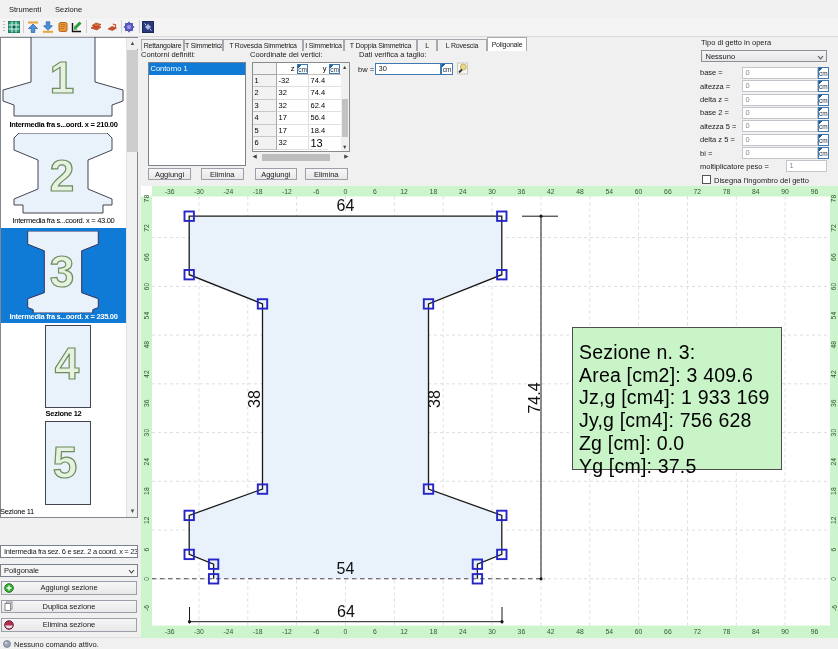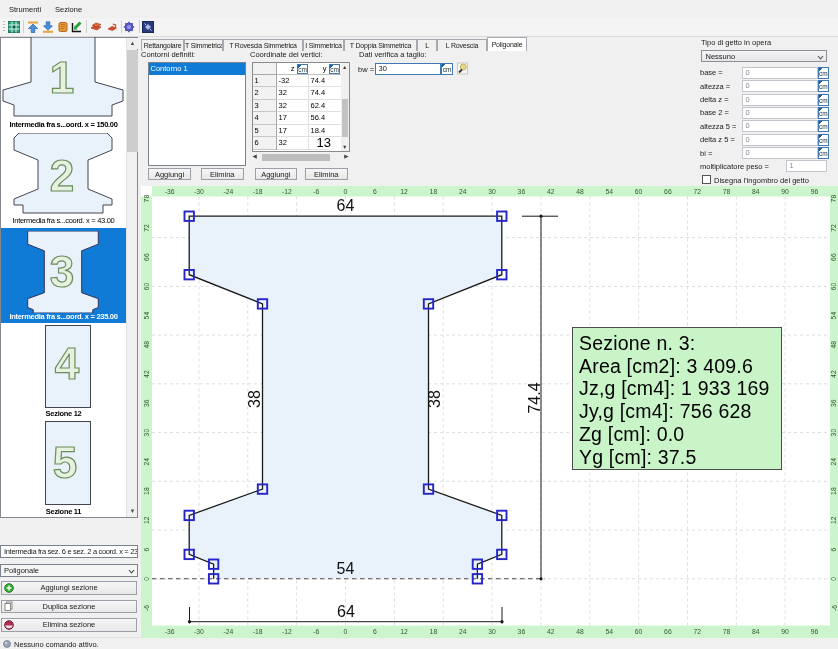--- a/index.html
+++ b/index.html
@@ -48,42 +48,42 @@
 <svg style="position:absolute;left:142px;top:21px" width="12" height="12">
     <rect x="0.5" y="0.5" width="11" height="11" fill="#2a3a7c" stroke="#1a2a5c"></rect>
     <path d="M3,6 L6,3 L9,6 L6,9 Z" fill="#aeb8e8"></path>
     <path d="M2.5,2.5L4,4M9.5,9.5L8,8" stroke="#cdd4f0" stroke-width="1"></path>
   </svg>
 <div style="position:absolute;left:0;top:37px;width:138px;height:481px;background:#fff;border:1px solid #828790"></div>
 <svg style="position:absolute;left:0;top:37px" width="126" height="82">
     <path d="M31,0 L95,0 L95,45 L123,53 L123,64 L112,68 L112,79 L14,79 L14,68 L3,64 L3,53 L31,45 Z" fill="#e9f1fa" stroke="#44444f" stroke-width="1"></path>
   </svg>
 <div style="position:absolute;left:62px;top:78px;transform:translate(-50%,-50%);font-size:44px;font-weight:bold;color:#e7f1df;-webkit-text-stroke:1.2px #6b8f5e;line-height:1">1</div>
-<div style="position:absolute;left:0;top:120px;width:127px;text-align:center;font-weight:bold;font-size:7.5px;letter-spacing:-0.3px;white-space:nowrap;overflow:hidden;color:#000">Intermedia fra s...oord. x = 150.00</div>
+<div style="position:absolute;left:0;top:120px;width:127px;text-align:center;font-weight:bold;font-size:7.5px;letter-spacing:-0.3px;white-space:nowrap;overflow:hidden;color:#000">Intermedia fra s...oord. x = 210.00</div>
 <svg style="position:absolute;left:0;top:133px" width="126" height="82">
     <path d="M19,0 L107,0 L112,5 L112,17 L88,27 L88,56 L112,66 L112,72 L103,72 L103,80 L23,80 L23,72 L14,72 L14,66 L38,56 L38,27 L14,17 L14,5 Z" fill="#e9f1fa" stroke="#44444f" stroke-width="1"></path>
   </svg>
 <div style="position:absolute;left:62px;top:176px;transform:translate(-50%,-50%);font-size:44px;font-weight:bold;color:#e7f1df;-webkit-text-stroke:1.2px #6b8f5e;line-height:1">2</div>
 <div style="position:absolute;left:0;top:216px;width:127px;text-align:center;font-weight:normal;font-size:7.5px;letter-spacing:-0.3px;white-space:nowrap;overflow:hidden;color:#000">Intermedia fra s...coord. x = 43.00</div>
 <div style="position:absolute;left:1px;top:228px;width:125px;height:95px;background:#0f7bd7"></div>
 <svg style="position:absolute;left:0;top:231px" width="126" height="82">
     <path d="M27.7,0.0 L98.3,0.0 L98.3,13.2 L81.7,19.8 L81.7,61.7 L98.3,67.7 L98.3,76.5 L92.8,78.7 L92.8,82.0 L33.2,82.0 L33.2,78.7 L27.7,76.5 L27.7,67.7 L44.3,61.7 L44.3,19.8 L27.7,13.2 Z" fill="#e9f1fa" stroke="#32325a" stroke-width="1"></path>
   </svg>
 <div style="position:absolute;left:62px;top:272px;transform:translate(-50%,-50%);font-size:44px;font-weight:bold;color:#e7f1df;-webkit-text-stroke:1.2px #6b8f5e;line-height:1">3</div>
 <div style="position:absolute;left:0;top:312px;width:127px;text-align:center;font-weight:bold;font-size:7.5px;letter-spacing:-0.3px;white-space:nowrap;overflow:hidden;color:#fff">Intermedia fra s...oord. x = 235.00</div>
 <svg style="position:absolute;left:0;top:325px" width="126" height="84">
     <rect x="45.5" y="0.5" width="45" height="82" fill="#e9f1fa" stroke="#44444f"></rect>
   </svg>
 <div style="position:absolute;left:67px;top:364px;transform:translate(-50%,-50%);font-size:44px;font-weight:bold;color:#e7f1df;-webkit-text-stroke:1.2px #6b8f5e;line-height:1">4</div>
 <div style="position:absolute;left:0;top:409px;width:127px;text-align:center;font-weight:bold;font-size:7.5px;letter-spacing:-0.3px;white-space:nowrap;overflow:hidden;color:#000">Sezione 12</div>
 <svg style="position:absolute;left:0;top:420px" width="126" height="86">
     <rect x="45.5" y="1.5" width="45" height="83" fill="#e9f1fa" stroke="#44444f"></rect>
   </svg>
 <div style="position:absolute;left:65px;top:463px;transform:translate(-50%,-50%);font-size:44px;font-weight:bold;color:#e7f1df;-webkit-text-stroke:1.2px #6b8f5e;line-height:1">5</div>
-<div style="position:absolute;left:0;top:506.5px;width:127px;text-align:center;font-weight:bold;font-size:7.5px;letter-spacing:-0.3px;white-space:nowrap;overflow:hidden;color:#000">Sezione 11</div>
+<div style="position:absolute;left:0;top:506.5px;width:127px;text-align:left;font-weight:normal;font-size:7.5px;letter-spacing:-0.3px;white-space:nowrap;overflow:hidden;color:#000">Sezione 11</div>
 <div style="position:absolute;left:126px;top:38px;width:11px;height:479px;background:#f0f0f0;border-left:1px solid #e2e2e2">
     <div style="position:absolute;left:0;top:0;width:11px;height:11px;background:#f0f0f0;color:#505050;font-size:6px;text-align:center;line-height:11px">▲</div>
     <div style="position:absolute;left:0;top:12px;width:11px;height:102px;background:#cdcdcd"></div>
     <div style="position:absolute;left:0;bottom:0;width:11px;height:11px;color:#505050;font-size:6px;text-align:center;line-height:11px">▼</div>
   </div>
 <div class="tb" style="left:0px;top:545px;width:138px;height:13px;color:#1a1a1a;border-color:#7a828c;line-height:11px;font-size:7.5px;letter-spacing:-0.32px">Intermedia fra sez. 6 e sez. 2 a coord. x = 235</div>
 <div style="position:absolute;left:0px;top:564px;width:138px;height:13px;background:#f5f5f5;border:1px solid #7a828c;font-size:7.5px;color:#1a1a1a;line-height:11px;padding-left:3px">Poligonale<svg style="position:absolute;right:2px;top:3.5px" width="7" height="5">
       <path d="M1,1 L3.5,3.8 L6,1" stroke="#444" stroke-width="1.1" fill="none"></path>
     </svg></div>
 <div class="btn" style="left:1px;top:581px;width:136px;height:13.5px;line-height:12px">Aggiungi sezione</div>
@@ -136,21 +136,21 @@
     <div style="position:absolute;left:24px;top:36.5px;width:32px;height:12.5px;border-right:1px solid #e0e0e0;border-bottom:1px solid #e0e0e0;font-size:7.5px;padding-left:2px;line-height:12px">32</div>
     <div style="position:absolute;left:56px;top:36.5px;width:32px;height:12.5px;border-bottom:1px solid #e0e0e0;font-size:7.5px;padding-left:2px;line-height:12px">62.4</div>
     <div style="position:absolute;left:0;top:49.0px;width:24px;height:12.5px;background:#f2f2f2;border-right:1px solid #a8a8a8;border-bottom:1px solid #c8c8c8;font-size:7.5px;padding-left:2px;line-height:12px">4</div>
     <div style="position:absolute;left:24px;top:49.0px;width:32px;height:12.5px;border-right:1px solid #e0e0e0;border-bottom:1px solid #e0e0e0;font-size:7.5px;padding-left:2px;line-height:12px">17</div>
     <div style="position:absolute;left:56px;top:49.0px;width:32px;height:12.5px;border-bottom:1px solid #e0e0e0;font-size:7.5px;padding-left:2px;line-height:12px">56.4</div>
     <div style="position:absolute;left:0;top:61.5px;width:24px;height:12.5px;background:#f2f2f2;border-right:1px solid #a8a8a8;border-bottom:1px solid #c8c8c8;font-size:7.5px;padding-left:2px;line-height:12px">5</div>
     <div style="position:absolute;left:24px;top:61.5px;width:32px;height:12.5px;border-right:1px solid #e0e0e0;border-bottom:1px solid #e0e0e0;font-size:7.5px;padding-left:2px;line-height:12px">17</div>
     <div style="position:absolute;left:56px;top:61.5px;width:32px;height:12.5px;border-bottom:1px solid #e0e0e0;font-size:7.5px;padding-left:2px;line-height:12px">18.4</div>
     <div style="position:absolute;left:0;top:74.0px;width:24px;height:12.5px;background:#f2f2f2;border-right:1px solid #a8a8a8;border-bottom:1px solid #c8c8c8;font-size:7.5px;padding-left:2px;line-height:12px">6</div>
     <div style="position:absolute;left:24px;top:74.0px;width:32px;height:12.5px;border-right:1px solid #e0e0e0;border-bottom:1px solid #e0e0e0;font-size:7.5px;padding-left:2px;line-height:12px">32</div>
-    <div style="position:absolute;left:56px;top:74.0px;width:19px;height:12.5px;border-bottom:1px solid #e0e0e0;font-size:13px;padding-left:8px;line-height:12px">13</div>
+    <div style="position:absolute;left:56px;top:74.0px;width:19px;height:12.5px;border-bottom:1px solid #e0e0e0;font-size:11px;padding-left:2px;line-height:12px">13</div>
     <div style="position:absolute;left:88px;top:0;width:8.5px;height:87.5px;background:#f0f0f0">
       <div style="position:absolute;left:0;top:1px;width:8.5px;font-size:5.5px;text-align:center;color:#444">▲</div>
       <div style="position:absolute;left:1px;top:36px;width:6.5px;height:38px;background:#c2c2c2"></div>
       <div style="position:absolute;left:0;bottom:1px;width:8.5px;font-size:5.5px;text-align:center;color:#444">▼</div>
     </div>
   </div>
 <div style="position:absolute;left:251.5px;top:153px;width:98px;height:8px;background:#f0f0f0">
     <span style="position:absolute;left:1px;top:-0.5px;font-size:5.5px;color:#444">◀</span>
     <span style="position:absolute;right:1px;top:-0.5px;font-size:5.5px;color:#444">▶</span>
     <div style="position:absolute;left:10px;top:0.5px;width:68px;height:7px;background:#bdbdbd"></div>
@@ -310,12 +310,12 @@
       <rect x="331.7" y="388.1" width="9.4" height="9.4"></rect>
       <rect x="67.9" y="388.1" width="9.4" height="9.4"></rect>
       <rect x="67.9" y="373.5" width="9.4" height="9.4"></rect>
       <rect x="43.5" y="363.7" width="9.4" height="9.4"></rect>
       <rect x="43.5" y="324.7" width="9.4" height="9.4"></rect>
       <rect x="116.8" y="298.4" width="9.4" height="9.4"></rect>
       <rect x="116.8" y="113.2" width="9.4" height="9.4"></rect>
       <rect x="43.5" y="84.0" width="9.4" height="9.4"></rect>
     </g>
   </svg>
-<div style="position:absolute;left:572px;top:327px;width:210px;height:143px;background:#c9f4c8;border:1px solid #4d4d4d;padding:4px 0 0 6px;font-size:19.5px;letter-spacing:0.2px;line-height:22.7px;color:#000">Sezione n. 3:<br>Area [cm2]: 3 409.6<br>Jz,g [cm4]: 1 933 169<br>Jy,g [cm4]: 756 628<br>Zg [cm]: 0.0<br>Yg [cm]: 37.5</div>
+<div style="position:absolute;left:572px;top:327px;width:210px;height:143px;background:#c9f4c8;border:1px solid #4d4d4d;padding:13px 0 0 6px;font-size:19.5px;letter-spacing:0.2px;line-height:22.7px;color:#000">Sezione n. 3:<br>Area [cm2]: 3 409.6<br>Jz,g [cm4]: 1 933 169<br>Jy,g [cm4]: 756 628<br>Zg [cm]: 0.0<br>Yg [cm]: 37.5</div>
 </body></html>

